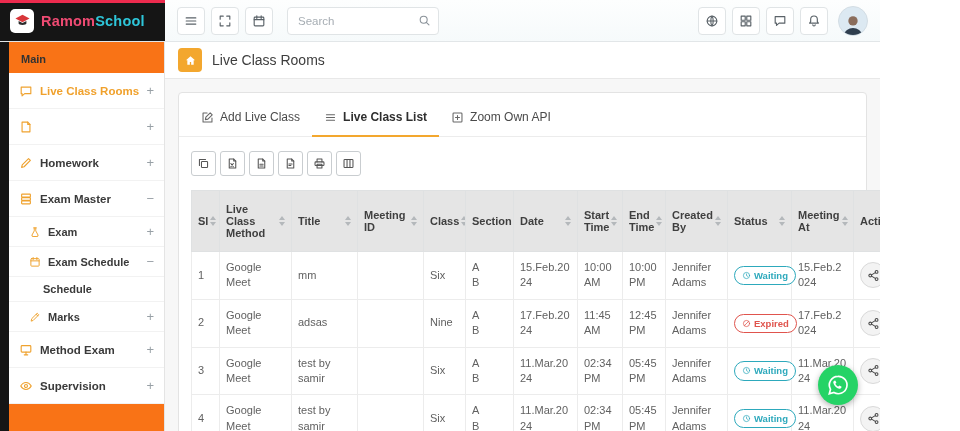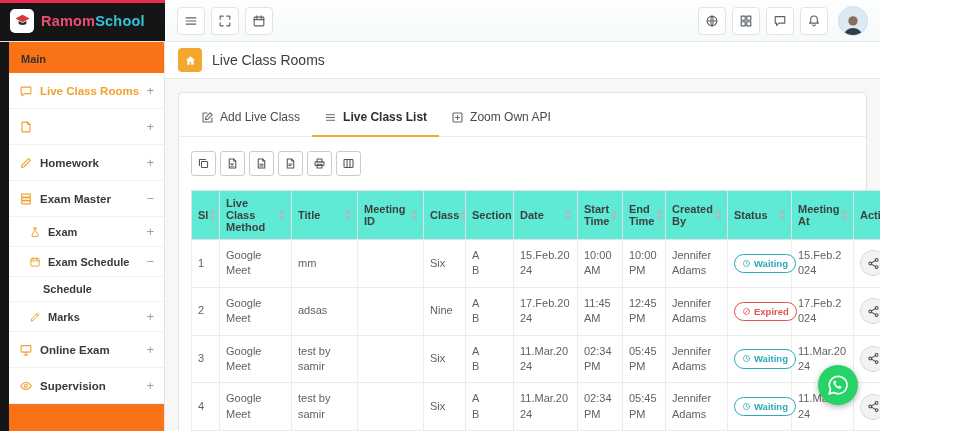--- a/index.html
+++ b/index.html
@@ -67,21 +67,21 @@
   .toolbar{display:flex;align-items:center;padding:14px 12px}
   .tool-btn{width:25px;height:25px;border:1px solid #c9cdd0;background:#fff;border-radius:3px;
     display:grid;place-items:center;color:#555;margin-right:4px;cursor:pointer}
   .tool-btn svg{width:13px;height:13px}
   .table-search{margin-left:auto;width:172px;height:27px;border:1px solid #ddd;border-radius:4px;
     padding:0 9px;font-size:11px;color:#555;outline:none;background:#fff}
   .table-search::placeholder{color:#9aa1a7}
 
   .table-wrap{padding:0 12px 12px}
   table{width:100%;border-collapse:collapse;table-layout:fixed;font-size:11px;color:#5c5c5c}
-  th{background:#5eead4;border:1px solid #dfe1e2;padding:6px 6px;text-align:left;font-size:11px;
+  th{background:#e5e5e5;border:1px solid #dfe1e2;padding:12px 6px;text-align:left;font-size:11px;
     color:#3f3f3f;font-weight:700;vertical-align:middle;overflow:hidden;cursor:pointer}
   .th-in{display:flex;align-items:center;justify-content:space-between;gap:2px}
   .sort{display:inline-flex;flex-direction:column;gap:2px;flex:0 0 auto}
   .sort i{width:0;height:0;border-left:3px solid transparent;border-right:3px solid transparent;display:block}
   .sort i.up{border-bottom:4px solid #b4b8bb}
   .sort i.down{border-top:4px solid #b4b8bb}
   td{border:1px solid #ececec;padding:8px 6px;vertical-align:middle;white-space:pre-line;
     word-wrap:break-word;line-height:1.4;color:#616161;background:#fff}
   .badge{display:inline-flex;align-items:center;gap:3px;border:1px solid;border-radius:10px;
     padding:2px 7px;font-size:9.5px;font-weight:700;background:#fff;white-space:nowrap}
@@ -132,20 +132,31 @@
           </span>
         </button>
       <button class="icon-btn">
           <span style="display: grid; place-items: center;">
             <svg viewBox="0 0 16 16" fill="none" stroke="currentColor" stroke-width="1.3" stroke-linecap="round" stroke-linejoin="round">
               <rect x="2.5" y="3.5" width="11" height="10" rx="1"></rect>
               <path d="M2.5 6.5h11M5.5 2v3M10.5 2v3"></path>
             </svg>
           </span>
         </button>
+      <div class="search-box">
+        <input placeholder="Search" style="">
+        <span class="search-ic">
+            <span style="display: grid; place-items: center;">
+              <svg viewBox="0 0 16 16" fill="none" stroke="currentColor" stroke-width="1.3" stroke-linecap="round" stroke-linejoin="round">
+                <circle cx="7" cy="7" r="4.3"></circle>
+                <path d="M10.2 10.2L13.5 13.5"></path>
+              </svg>
+            </span>
+          </span>
+      </div>
       <div class="spacer"></div>
       <button class="icon-btn">
           <span style="display: grid; place-items: center;">
             <svg viewBox="0 0 16 16" fill="none" stroke="currentColor" stroke-width="1.3" stroke-linecap="round" stroke-linejoin="round">
               <circle cx="8" cy="8" r="5.5"></circle>
               <path d="M2.5 8h11M8 2.5c1.8 1.7 1.8 9.3 0 11-1.8-1.7-1.8-9.3 0-11z"></path>
             </svg>
           </span>
         </button>
       <button class="icon-btn">
@@ -259,21 +270,21 @@
             <span class="s-label">Marks</span>
             <span class="s-suffix">+</span>
           </div>
           <div class="side-item lvl0">
             <span class="s-icon">
               <svg viewBox="0 0 16 16" fill="none" stroke="currentColor" stroke-width="1.3" stroke-linecap="round" stroke-linejoin="round">
                 <rect x="2.5" y="3" width="11" height="7.5" rx="1"></rect>
                 <path d="M6 13.5h4M8 10.5v3"></path>
               </svg>
             </span>
-            <span class="s-label">Online Exam</span>
+            <span class="s-label">Method Exam</span>
             <span class="s-suffix">+</span>
           </div>
           <div class="side-item lvl0">
             <span class="s-icon">
               <svg viewBox="0 0 16 16" fill="none" stroke="currentColor" stroke-width="1.3" stroke-linecap="round" stroke-linejoin="round">
                 <path d="M2 8s2.3-4 6-4 6 4 6 4-2.3 4-6 4-6-4-6-4z"></path>
                 <circle cx="8" cy="8" r="1.7"></circle>
               </svg>
             </span>
             <span class="s-label">Supervision</span>

